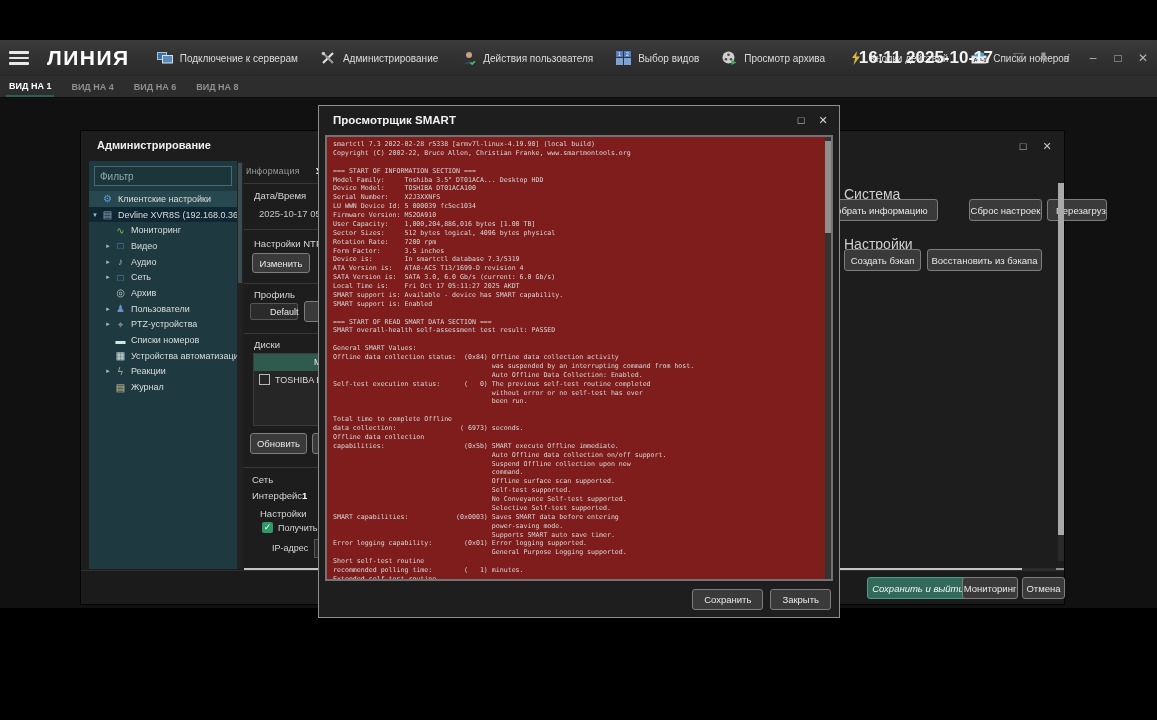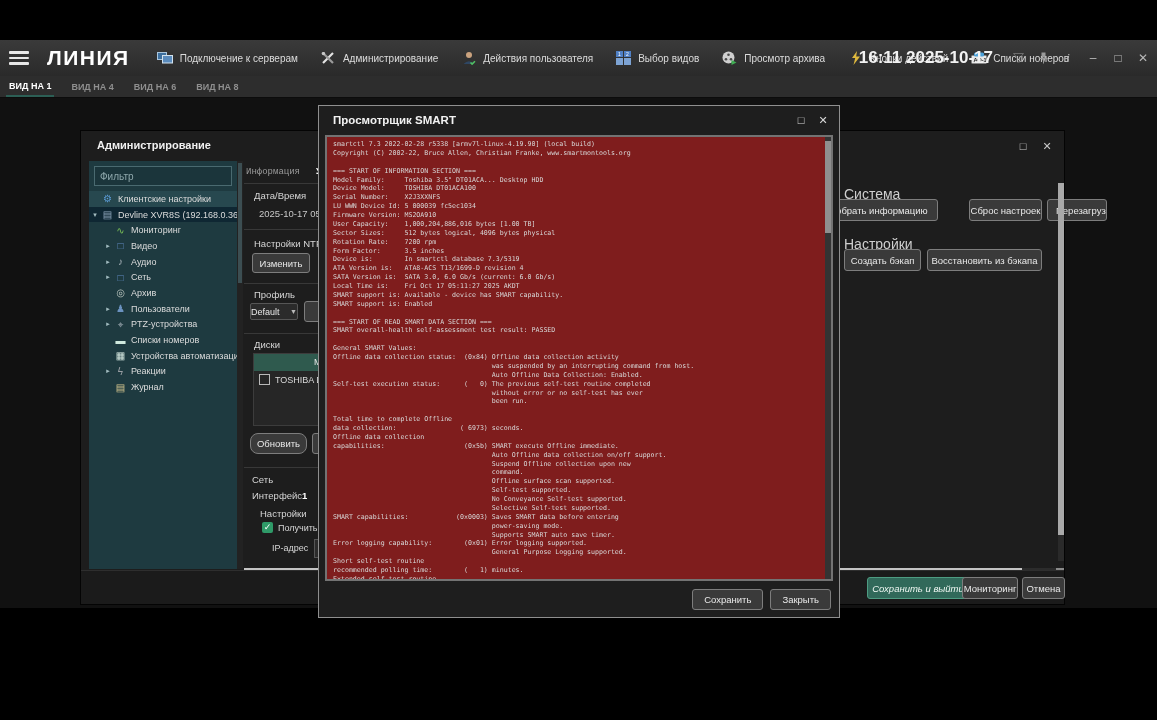--- a/index.html
+++ b/index.html
@@ -49,21 +49,21 @@
   .mid{position:absolute;left:163px;top:30px;width:320px;bottom:42px;background:#1d1d1d;overflow:hidden;font-size:9.5px;color:#d6d6d6;}
   .mtabs{position:absolute;left:0;top:0;height:22px;display:flex;gap:16px;padding-left:2px;align-items:center;}
   .mtab{font-size:9px;color:#9a9a9a;cursor:pointer;white-space:nowrap;font-family:Liberation Mono, monospace;}
   .mtab.active{color:#ffffff;font-weight:bold;}
   .div{position:absolute;left:0;right:0;height:0;border-top:1px solid #383838;}
   .lbl{position:absolute;white-space:nowrap;}
   .val{color:#c8c8c8;}
   .btn{background:#3a3a3a;border:1px solid #7d7d7d;border-radius:3px;color:#e8e8e8;font-size:9.5px;
        display:flex;align-items:center;justify-content:center;cursor:pointer;box-sizing:border-box;white-space:nowrap;}
   .sel-box{position:absolute;background:#2b2b2b;border:1px solid #565656;border-radius:2px;color:#e8e8e8;
-           font-size:9px;display:flex;align-items:center;padding:0 0;justify-content:space-between;cursor:pointer;box-sizing:border-box;}
+           font-size:9px;display:flex;align-items:center;padding:0 19px;justify-content:space-between;cursor:pointer;box-sizing:border-box;}
   .sel-box .car{font-size:7px;color:#bbb;margin-left:4px;}
   .dtable{position:absolute;left:9px;top:192px;width:300px;height:73px;background:#262626;border:1px solid #3c3c3c;box-sizing:border-box;}
   .dtable .hd{position:absolute;left:0;top:0;right:0;height:17px;background:#2f5a4e;color:#e9e9e9;font-size:9px;}
   .dtable .hd span{position:absolute;left:60px;top:3px;}
   .drow{position:absolute;left:0;top:17px;right:0;height:17px;display:flex;align-items:center;gap:5px;padding-left:5px;color:#dadada;font-size:9px;}
   .cb{width:9px;height:9px;border:1px solid #b8b8b8;background:transparent;flex:0 0 9px;}
   .cbg{width:11px;height:11px;border-radius:2px;background:#2f9a68;color:#fff;font-size:9px;line-height:11px;text-align:center;flex:0 0 11px;}
   
   .rp-lbl{position:absolute;color:#cfcfcf;font-size:14px;white-space:nowrap;}
   .vsb2{position:absolute;left:977px;top:52px;width:6px;height:378px;background:#2a2a2a;}
@@ -312,21 +312,21 @@
       <span class="lbl" style="left:10px;top:178px;">Диски</span>
       <div class="dtable">
         <div class="hd">
           <span>М</span>
         </div>
         <div class="drow">
           <span class="cb"></span>
           <span>TOSHIBA DT01ACA100</span>
         </div>
       </div>
-      <div class="btn" style="position:absolute;left:6px;top:272px;width:57px;height:21px;border-radius:8px;">Обновить</div>
+      <div class="btn" style="position:absolute;left:6px;top:272px;width:57px;height:21px;">Обновить</div>
       <div class="btn" style="position:absolute;left:68px;top:272px;width:50px;height:21px;"></div>
       <div class="div" style="top:306px;"></div>
 
       <span class="lbl" style="left:8px;top:313px;">Сеть</span>
       <span class="lbl" style="left:8px;top:329px;">Интерфейс</span>
       <span class="lbl" style="left:58px;top:329px;color:#fff;font-weight:bold;">1</span>
       <span class="lbl" style="left:16px;top:347px;">Настройки</span>
       <span class="cbg" style="position:absolute;left:18px;top:361px;">✓</span>
       <span class="lbl" style="left:34px;top:362px;font-size:9px;">Получить IP-адрес</span>
       <span class="lbl" style="left:28px;top:382px;font-size:9px;">IP-адрес</span>

